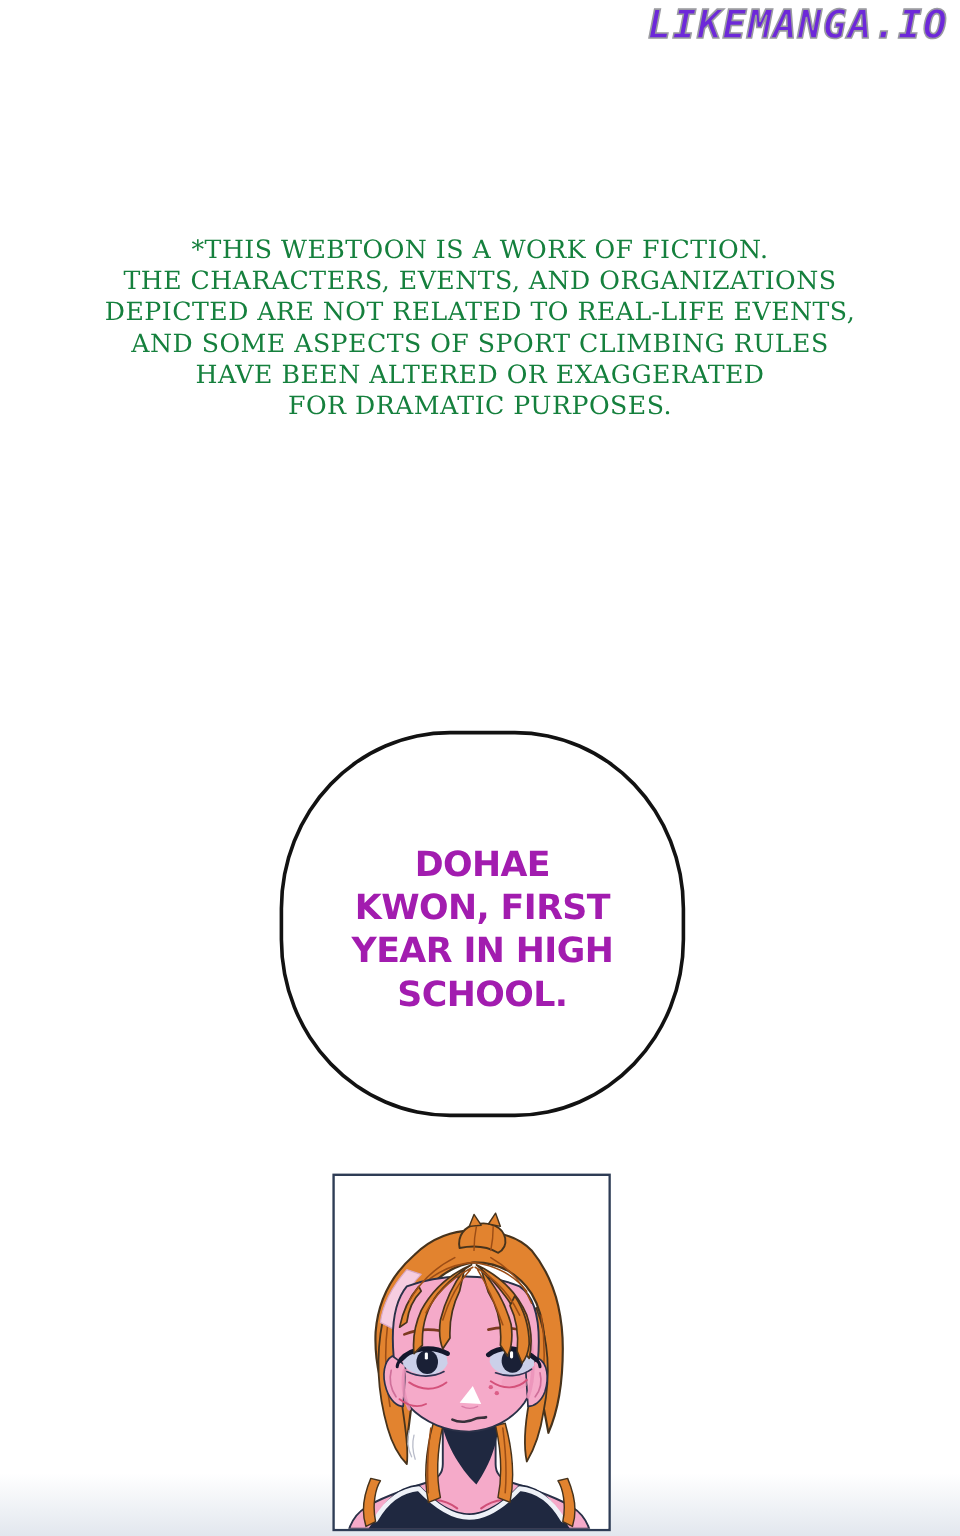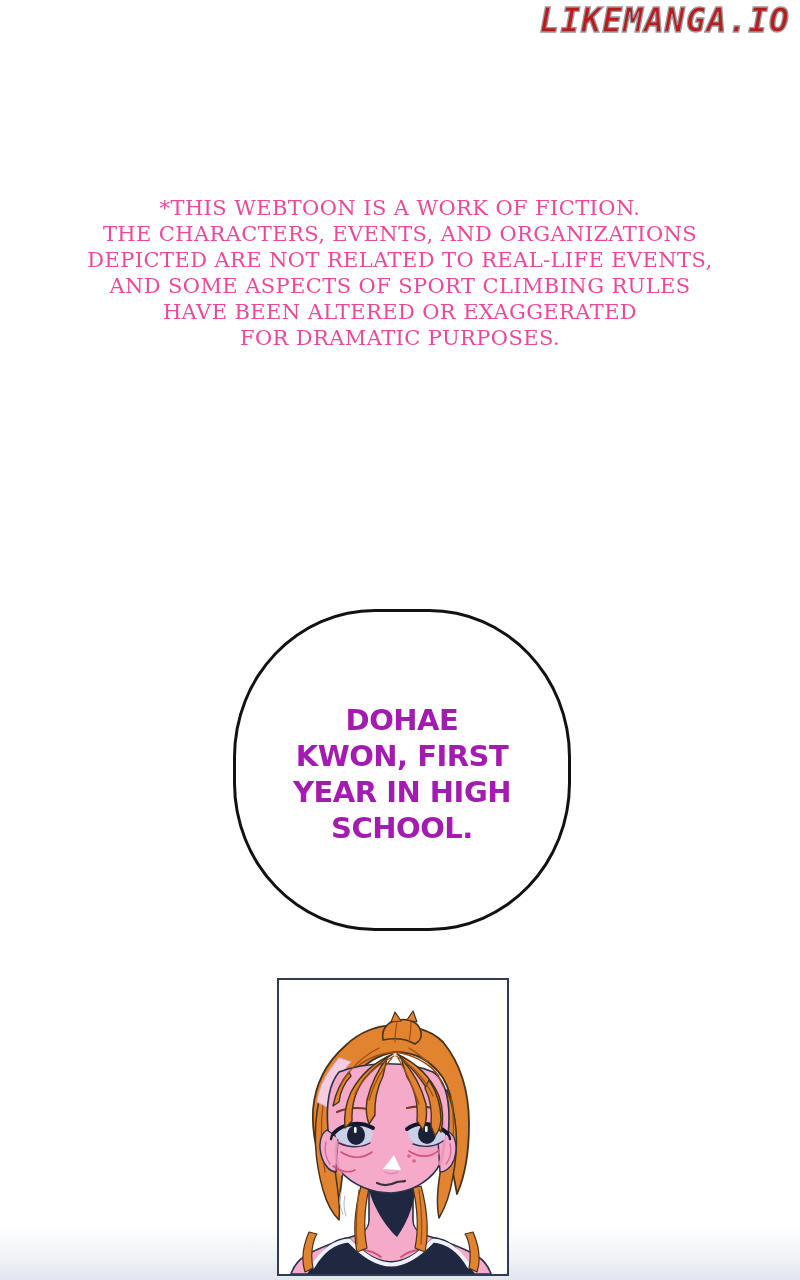--- a/index.html
+++ b/index.html
@@ -8,33 +8,33 @@
     font-family:"DejaVu Sans", sans-serif;
   }
   .page { position:relative; width:800px; height:1280px; background:#fff; }
 
   
   .watermark {
     position:absolute; top:1px; right:10px;
     font-family:"DejaVu Sans Mono", monospace;
     font-style:italic; font-weight:bold; font-size:33px; line-height:40px;
     letter-spacing:1px;
-    color:#b91c1c;
+    color:#6d28d9;
     -webkit-text-stroke:1.3px #9a9aa0;
     text-shadow:0 0 1px rgba(140,140,145,.55);
     margin-left:32px;
   }
 
   
   .disclaimer {
     position:absolute; top:195px; left:0; width:800px;
     text-align:center; white-space:pre-line;
     font-family:"DejaVu Serif", serif;
     font-size:21px; line-height:26px; letter-spacing:0.4px;
-    color:#ec4899;
+    color:#15803d;
   }
 
   
   .bubble {
     position:absolute; left:233px; top:609px; width:338px; height:322px;
     box-sizing:border-box; background:#fff;
     border:3px solid #121212;
     border-radius:42% / 46%;
     display:flex; align-items:center; justify-content:center;
   }

